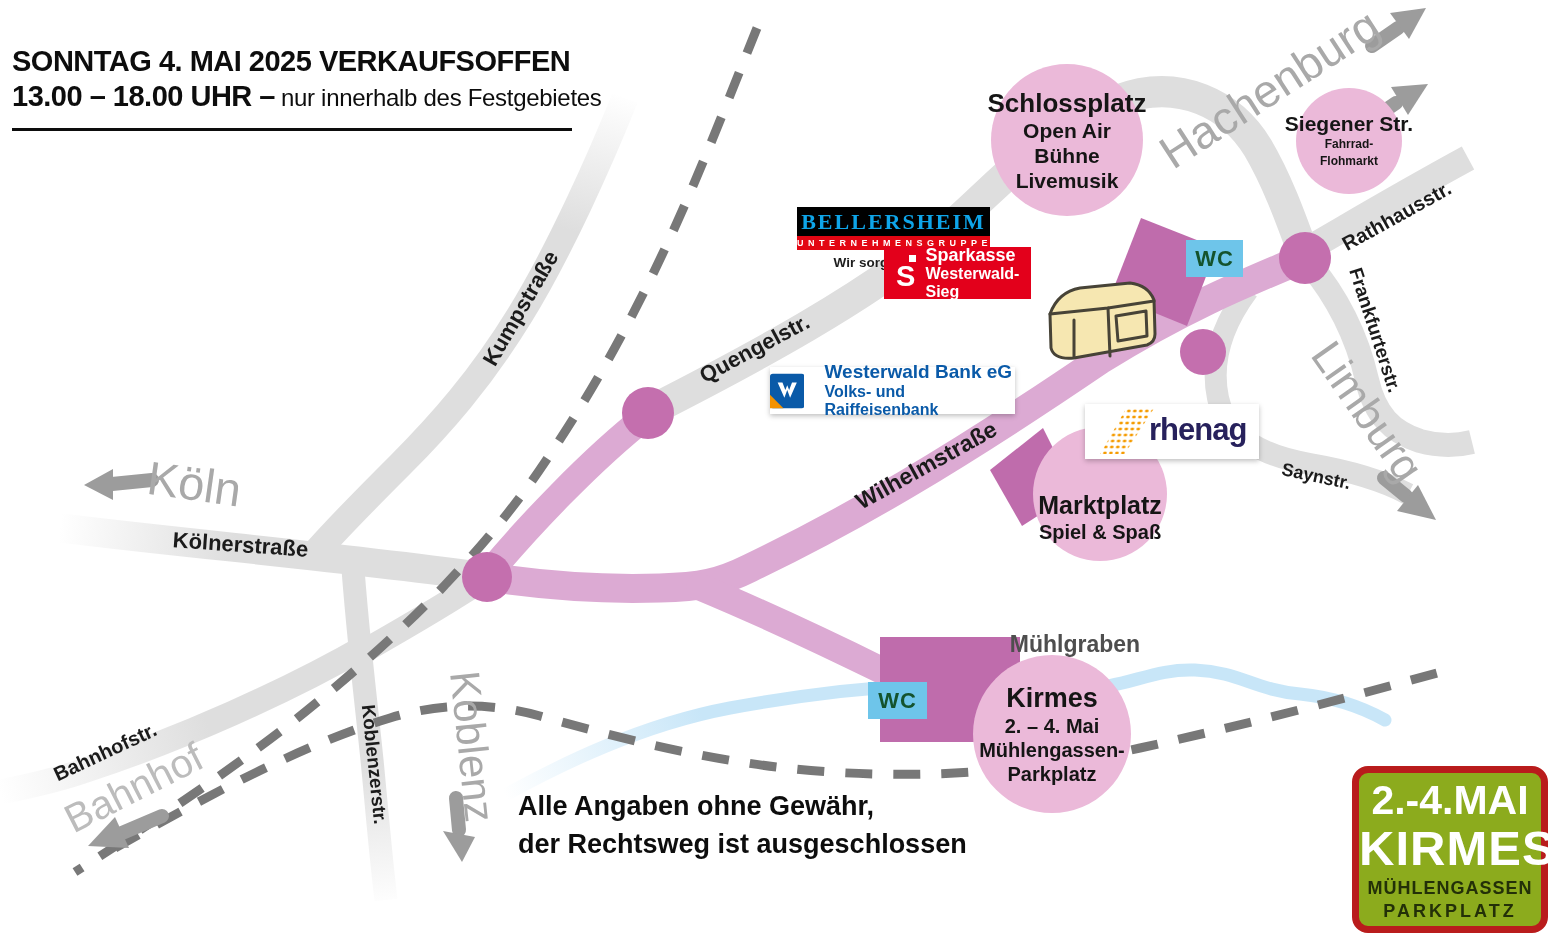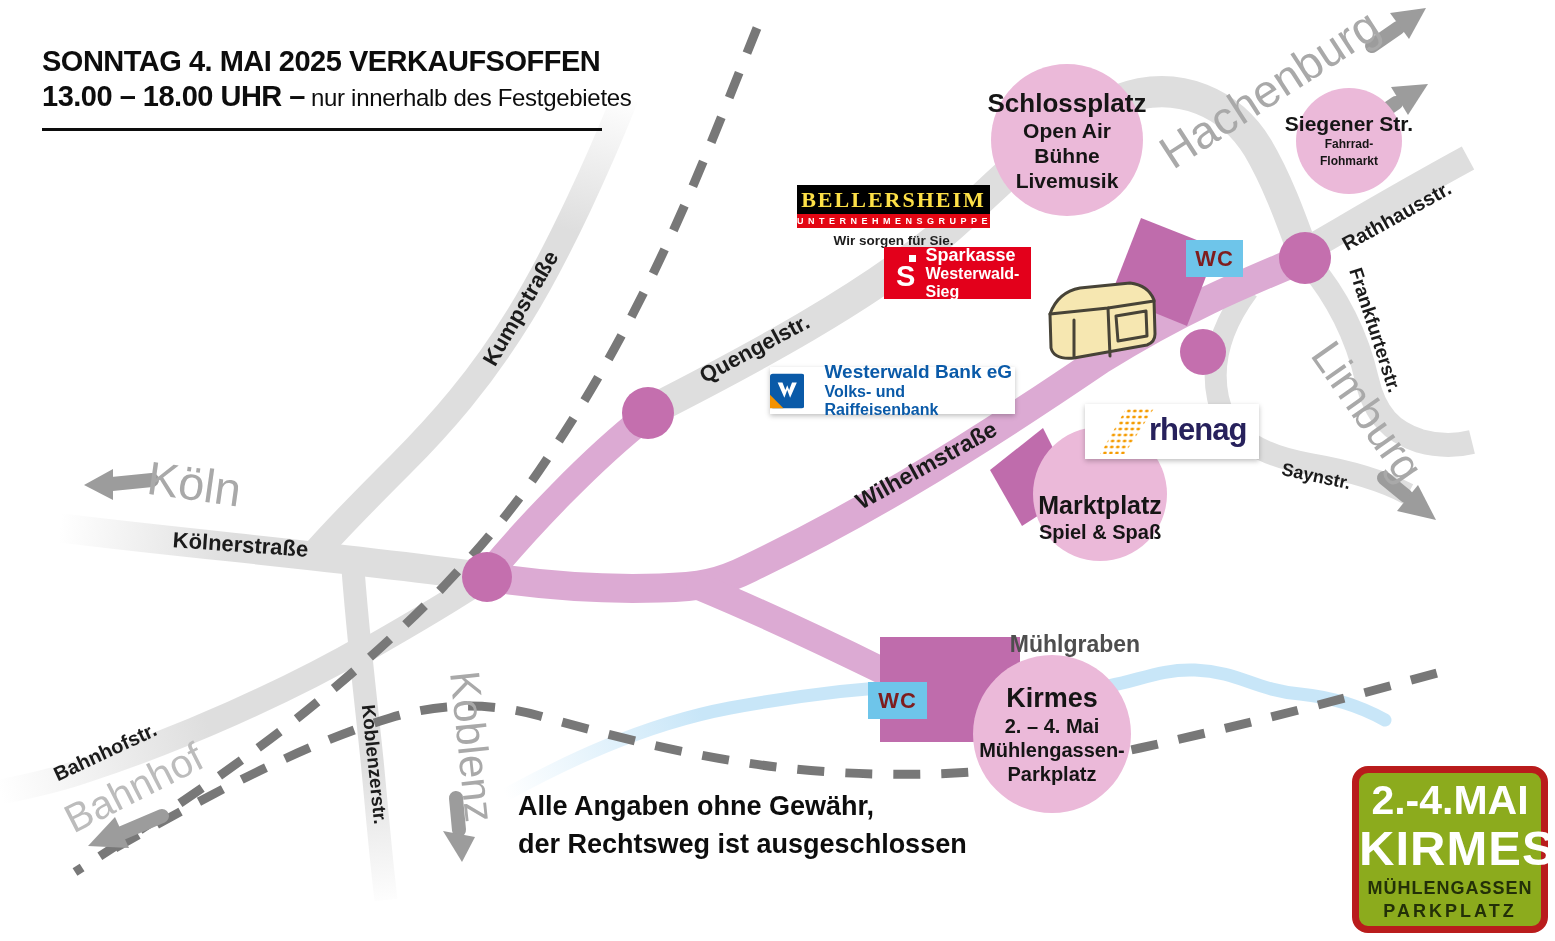--- a/index.html
+++ b/index.html
@@ -1,21 +1,21 @@
 <!DOCTYPE html>
 <html><head>
 <meta charset="utf-8">
 <style>
   html,body{margin:0;padding:0;background:#fff;}
   #stage{position:relative;width:1555px;height:941px;background:#fff;overflow:hidden;
          font-family:"Liberation Sans",sans-serif;}
   #map-svg{position:absolute;left:0;top:0;z-index:1;}
 
   
-  .header{position:absolute;left:12px;top:44px;z-index:6;color:#0d0d0d;margin-left:30px;}
+  .header{position:absolute;left:12px;top:44px;z-index:6;color:#0d0d0d;}
   .header .l1{font-size:29px;font-weight:700;letter-spacing:-0.5px;line-height:34px;}
   .header .l2{font-size:29px;font-weight:700;letter-spacing:-0.5px;line-height:36px;}
   .header .l2 .rest{font-size:24px;font-weight:400;letter-spacing:-0.3px;margin-left:6px;}
   .header .rule{width:560px;height:3px;background:#0d0d0d;margin-top:12px;}
 
   
   .venue{position:absolute;border-radius:50%;background:#ebb9d9;z-index:3;
          display:flex;flex-direction:column;align-items:center;justify-content:center;
          color:#151515;text-align:center;}
   .venue .t{font-weight:700;}
@@ -27,30 +27,30 @@
   #v-siegener .t{font-size:21px;line-height:24px;white-space:nowrap;}
   #v-siegener .s{font-size:12px;line-height:17px;}
   #v-marktplatz{left:1033px;top:427px;width:134px;height:134px;}
   #v-marktplatz .t{font-size:25px;line-height:29px;margin-top:46px;}
   #v-marktplatz .s{font-size:20px;line-height:24px;}
   #v-kirmes{left:973px;top:655px;width:158px;height:158px;}
   #v-kirmes .t{font-size:27px;line-height:31px;}
   #v-kirmes .s{font-size:20px;line-height:24px;}
 
   
-  .wc{position:absolute;background:#6ec5ea;color:#7f1d1d;font-weight:700;font-size:22px;
+  .wc{position:absolute;background:#6ec5ea;color:#14532d;font-weight:700;font-size:22px;
       letter-spacing:1px;display:flex;align-items:center;justify-content:center;z-index:2;}
   #wc-top{left:1186px;top:240px;width:57px;height:37px;}
   #wc-bottom{left:868px;top:682px;width:59px;height:37px;}
 
   
   .logo{position:absolute;z-index:4;}
   #bellersheim{left:797px;top:185px;width:193px;text-align:center;}
-  #bellersheim .bx{background:#000;color:#fde047;font-family:"Liberation Serif",serif;
-      font-weight:700;font-size:22px;letter-spacing:2px;line-height:29px;height:29px;}
+  #bellersheim .bx{background:#000;color:#0ea5e9;font-family:"Liberation Serif",serif;
+      font-weight:700;font-size:22px;letter-spacing:2px;line-height:29px;height:29px;margin-top:22px;}
   #bellersheim .bar{background:#e30613;color:#fff;font-size:9px;font-weight:700;
       letter-spacing:4.5px;line-height:14px;height:14px;}
   #bellersheim .tag{color:#1d1d1d;font-size:13.5px;font-weight:700;margin-top:5px;}
 
   #sparkasse{left:884px;top:247px;width:147px;height:52px;background:#e3001b;
       display:flex;align-items:center;padding-left:12px;box-sizing:border-box;}
   .sk-sym{position:relative;width:26px;height:38px;color:#fff;font-weight:700;
       font-size:29px;line-height:44px;}
   .sk-dot{position:absolute;left:13px;top:1px;width:7px;height:7px;background:#fff;}
   #sparkasse .txt{color:#fff;font-weight:700;margin-left:8px;line-height:1.12;}

